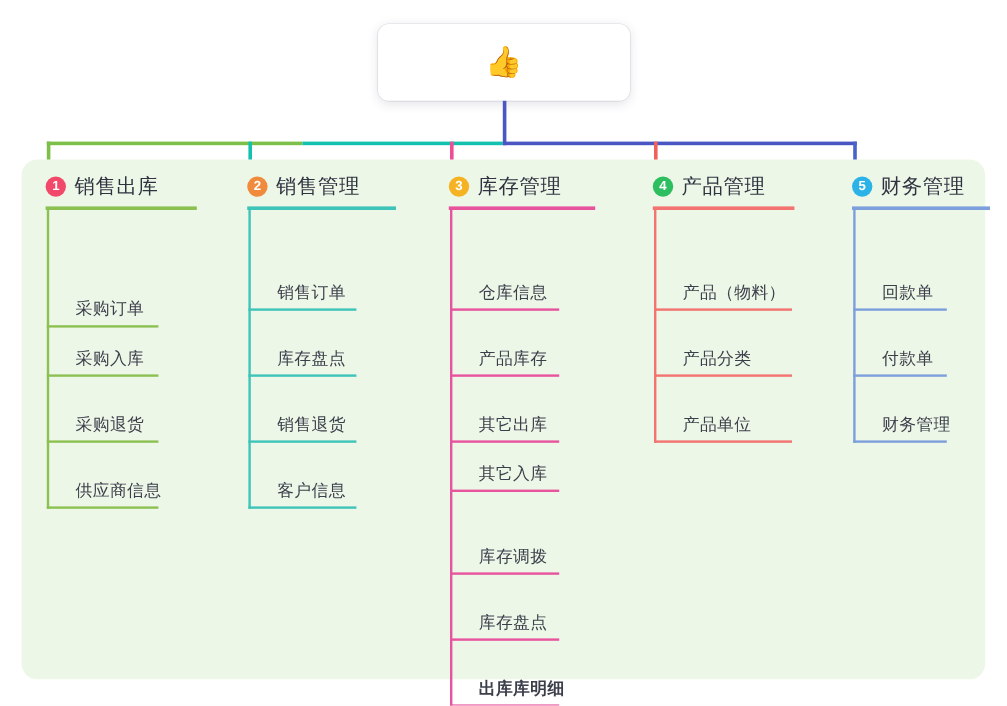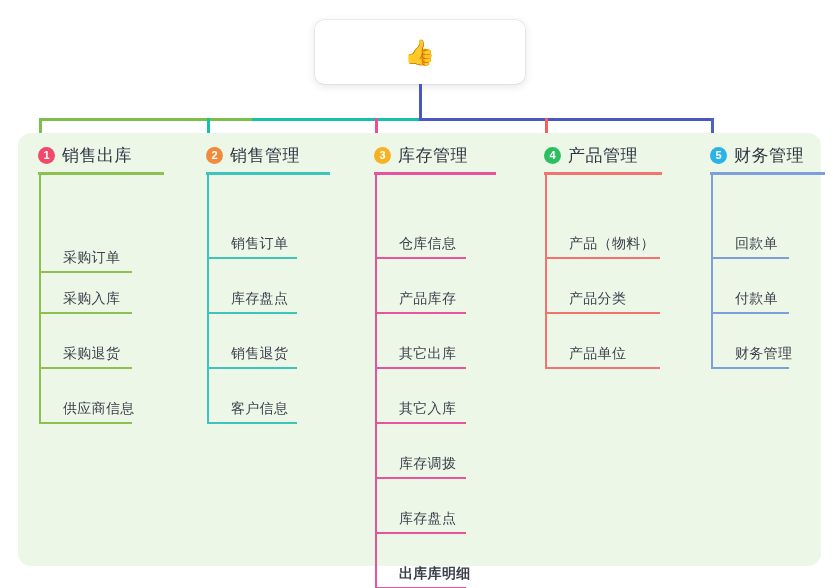--- a/index.html
+++ b/index.html
@@ -140,21 +140,21 @@
           <div class="leaf-rule" style="width: 91px; background: rgb(232, 83, 157);"></div>
         </div>
         <div class="leaf" style="top: 141px; width: 91px; height: 40px;">
           <span class="leaf-label">产品库存</span>
           <div class="leaf-rule" style="width: 91px; background: rgb(232, 83, 157);"></div>
         </div>
         <div class="leaf" style="top: 196px; width: 91px; height: 40px;">
           <span class="leaf-label">其它出库</span>
           <div class="leaf-rule" style="width: 91px; background: rgb(232, 83, 157);"></div>
         </div>
-        <div class="leaf" style="top: 251px; width: 91px; height: 40px;">
+        <div class="leaf" style="top: 237px; width: 91px; height: 40px;">
           <span class="leaf-label">其它入库</span>
           <div class="leaf-rule" style="width: 91px; background: rgb(232, 83, 157);"></div>
         </div>
         <div class="leaf" style="top: 306px; width: 91px; height: 40px;">
           <span class="leaf-label">库存调拨</span>
           <div class="leaf-rule" style="width: 91px; background: rgb(232, 83, 157);"></div>
         </div>
         <div class="leaf" style="top: 361px; width: 91px; height: 40px;">
           <span class="leaf-label">库存盘点</span>
           <div class="leaf-rule" style="width: 91px; background: rgb(232, 83, 157);"></div>

